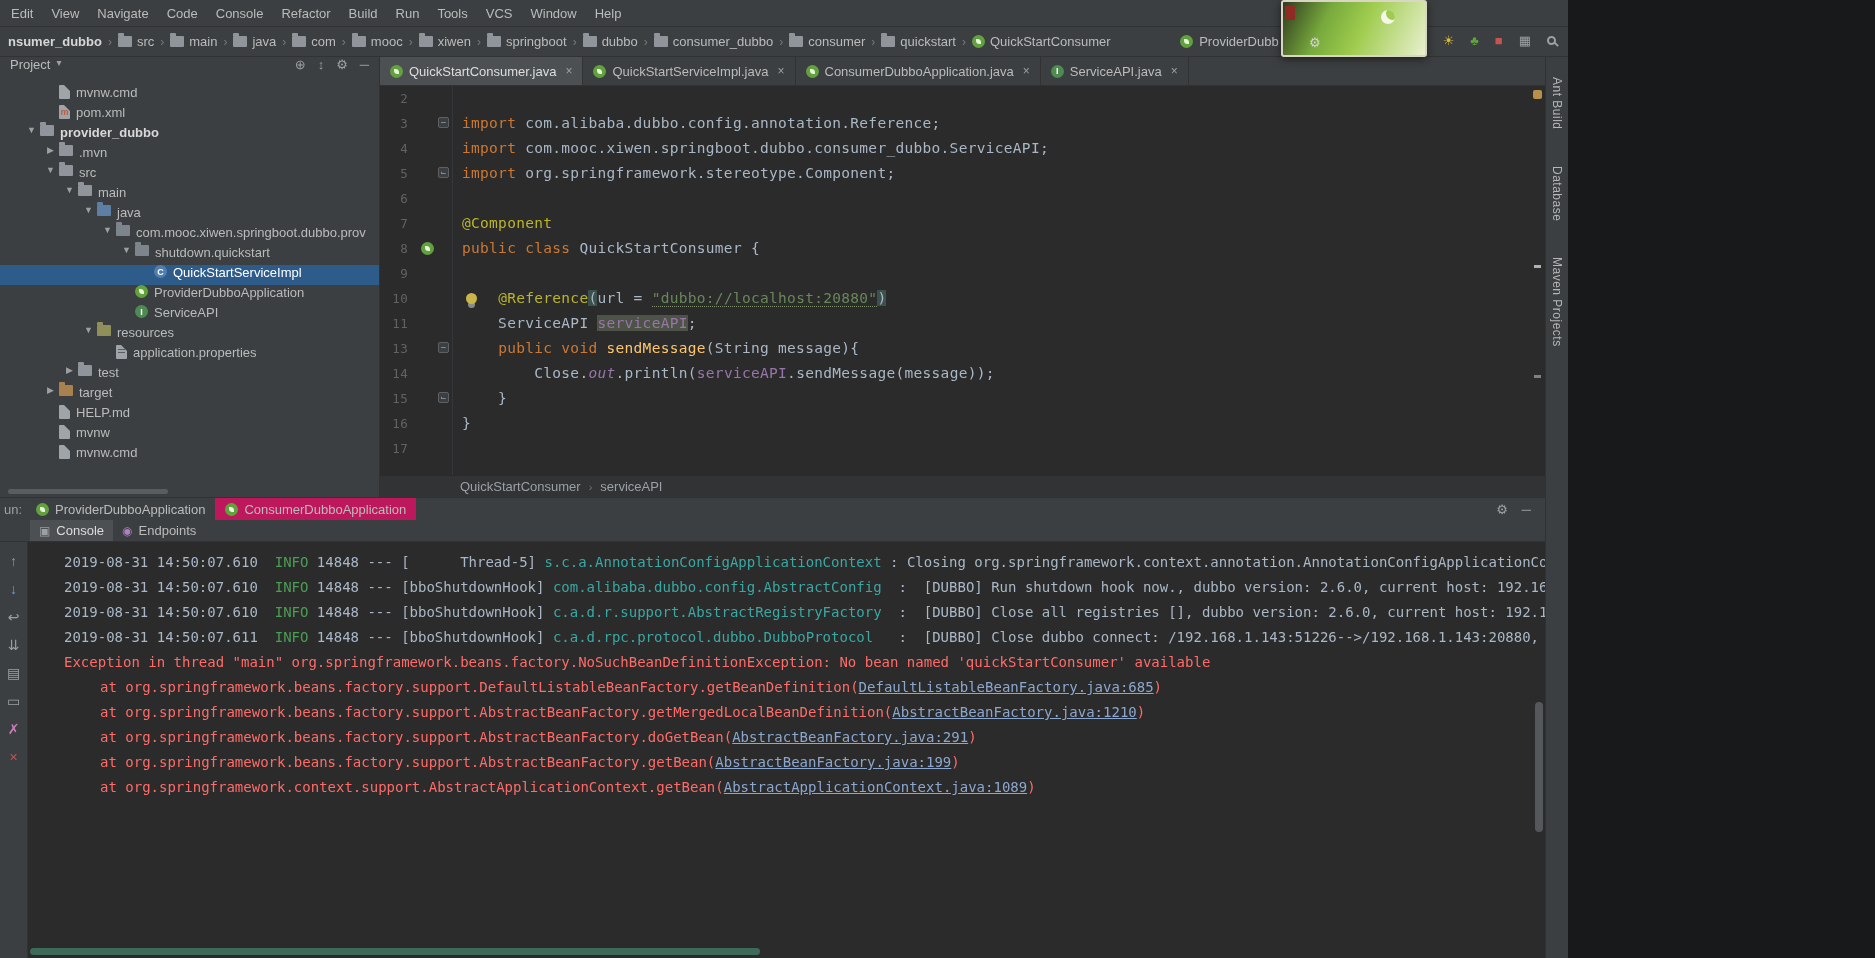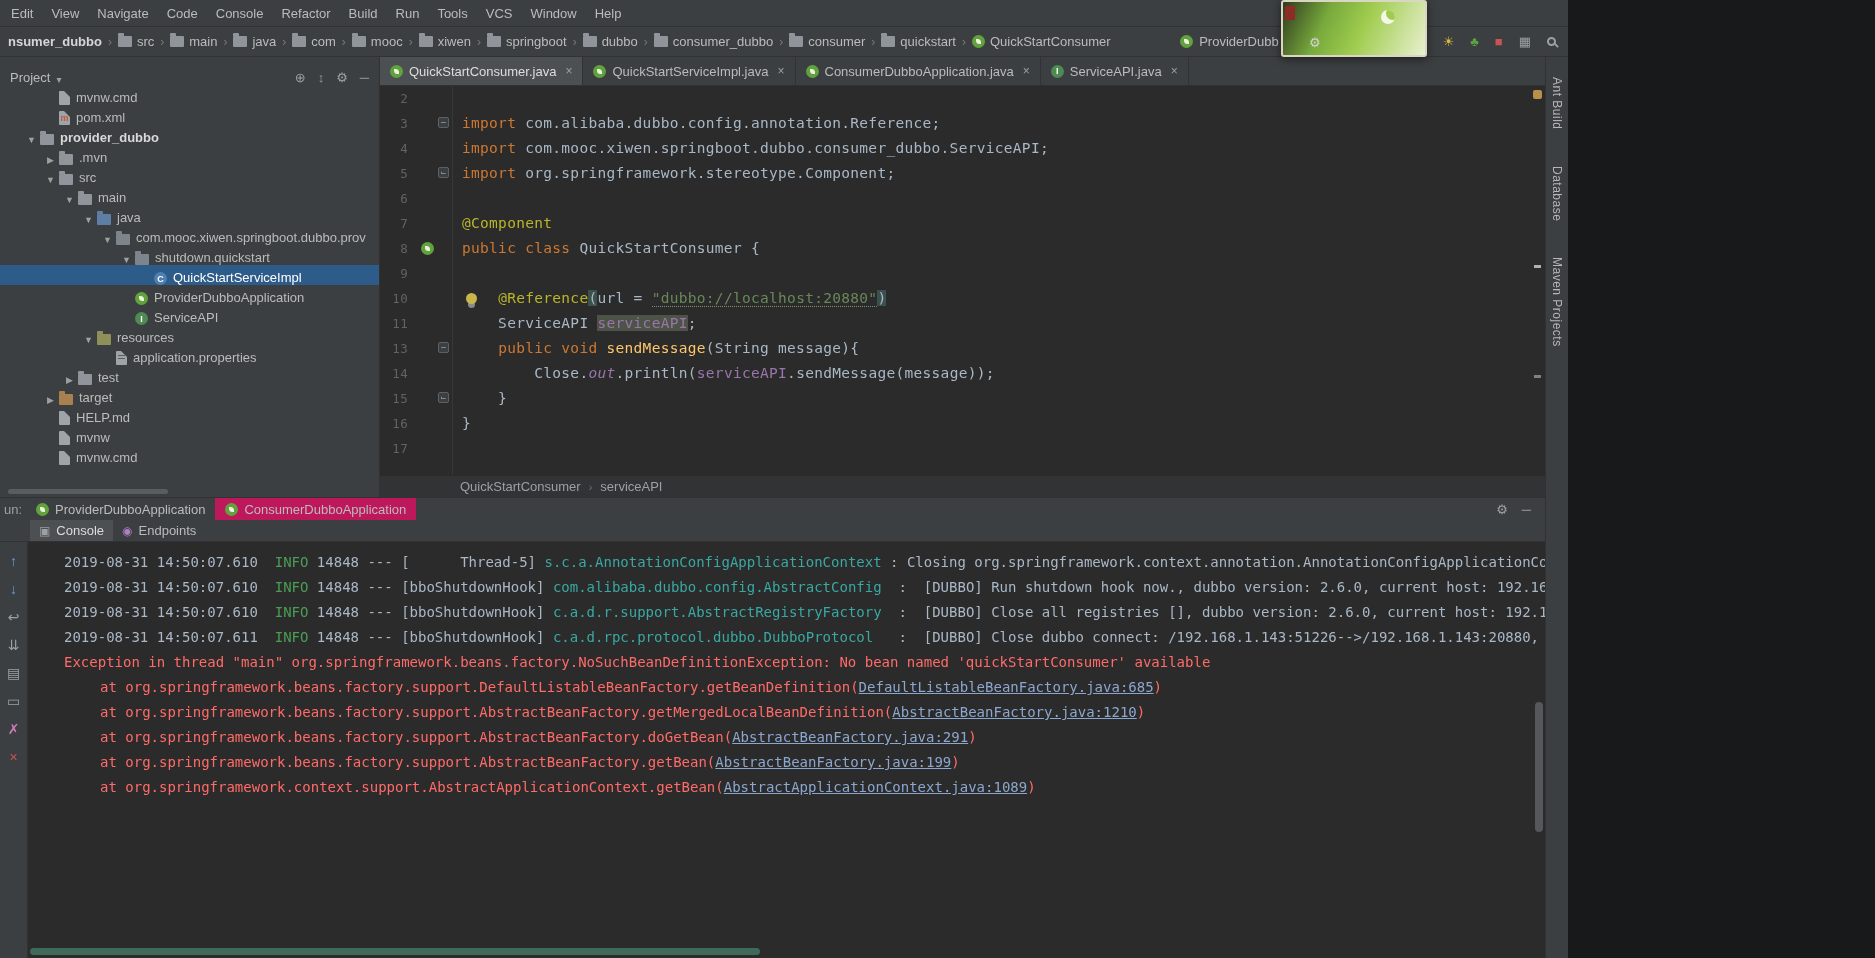--- a/index.html
+++ b/index.html
@@ -7,37 +7,37 @@
   #desktop{position:relative;width:1875px;height:958px;background:#17191a}
   #ide{position:absolute;left:0;top:0;width:1568px;height:958px;background:#3c3f41;display:flex;flex-direction:column;color:#bbbbbb}
 
   
   .menubar{height:27px;background:#3c3f41;border-bottom:1px solid #323232;display:flex;align-items:center;padding-left:2px;font-size:13px;flex:none}
   .menu-item{padding:0 9px;line-height:27px;white-space:nowrap}
   .navbar{height:30px;border-bottom:1px solid #323232;display:flex;align-items:center;padding-left:6px;font-size:13px;flex:none;white-space:nowrap}
   .crumb{display:inline-flex;align-items:center;gap:5px;padding:0 2px}
   .crumb.bold{font-weight:bold;color:#d6d6d6}
   .crumb-sep{color:#787878;margin:0 4px;font-size:12px}
-  .navbar-right{margin-left:auto;display:flex;align-items:center;gap:8px;padding-right:12px}
+  .navbar-right{margin-left:auto;display:flex;align-items:flex-start;gap:8px;padding-right:12px}
   .run-config{display:flex;align-items:center;gap:6px;color:#bbb}
   .widget-spacer{width:148px}
   .nav-glyph{font-size:13px;line-height:1}
 
   
   .below-nav{flex:1;display:flex;min-height:0}
   .content-col{flex:1;display:flex;flex-direction:column;min-width:0}
   .main{height:440px;display:flex;min-height:0;flex:none}
 
   
   .project{width:380px;flex:none;background:#3c3f41;border-right:1px solid #323232;display:flex;flex-direction:column;position:relative}
-  .proj-header{height:28px;display:flex;align-items:flex-end;padding:0 10px;font-size:13px;color:#bbb;flex:none}
+  .proj-header{height:28px;display:flex;align-items:flex-start;padding:0 10px;font-size:13px;color:#bbb;flex:none}
   .proj-caret{margin-left:6px;color:#9da0a3;font-size:10px}
   .proj-icons{margin-left:auto;display:flex;gap:12px;color:#9da0a3;font-size:13px;align-items:center}
   .tree{flex:1;overflow:hidden;font-size:13px}
-  .row{height:20px;display:flex;align-items:flex-end;white-space:nowrap;color:#bbb}
+  .row{height:20px;display:flex;align-items:flex-start;white-space:nowrap;color:#bbb}
   .row.sel{background:#2e5c8a;color:#fff}
   .row.bold{font-weight:bold;color:#d8d8d8}
   .tarrow{width:17px;flex:none;text-align:center;color:#9da0a3;font-size:9px}
   .tlabel{margin-left:6px}
   .tree-hscroll{position:absolute;left:8px;bottom:3px;width:160px;height:5px;border-radius:3px;background:#5a5d5f}
 
   
   .ic-folder{width:14px;height:11px;background:#8f959b;border-radius:1px;position:relative;display:inline-block;flex:none}
   .ic-folder::before{content:"";position:absolute;top:-3px;left:0;width:6px;height:3px;background:inherit;border-radius:1px 1px 0 0}
   .folder-java{background:#5d7fa4}.folder-res{background:#8f8f5a}.folder-target{background:#a9814e}.package{background:#7d848b}

